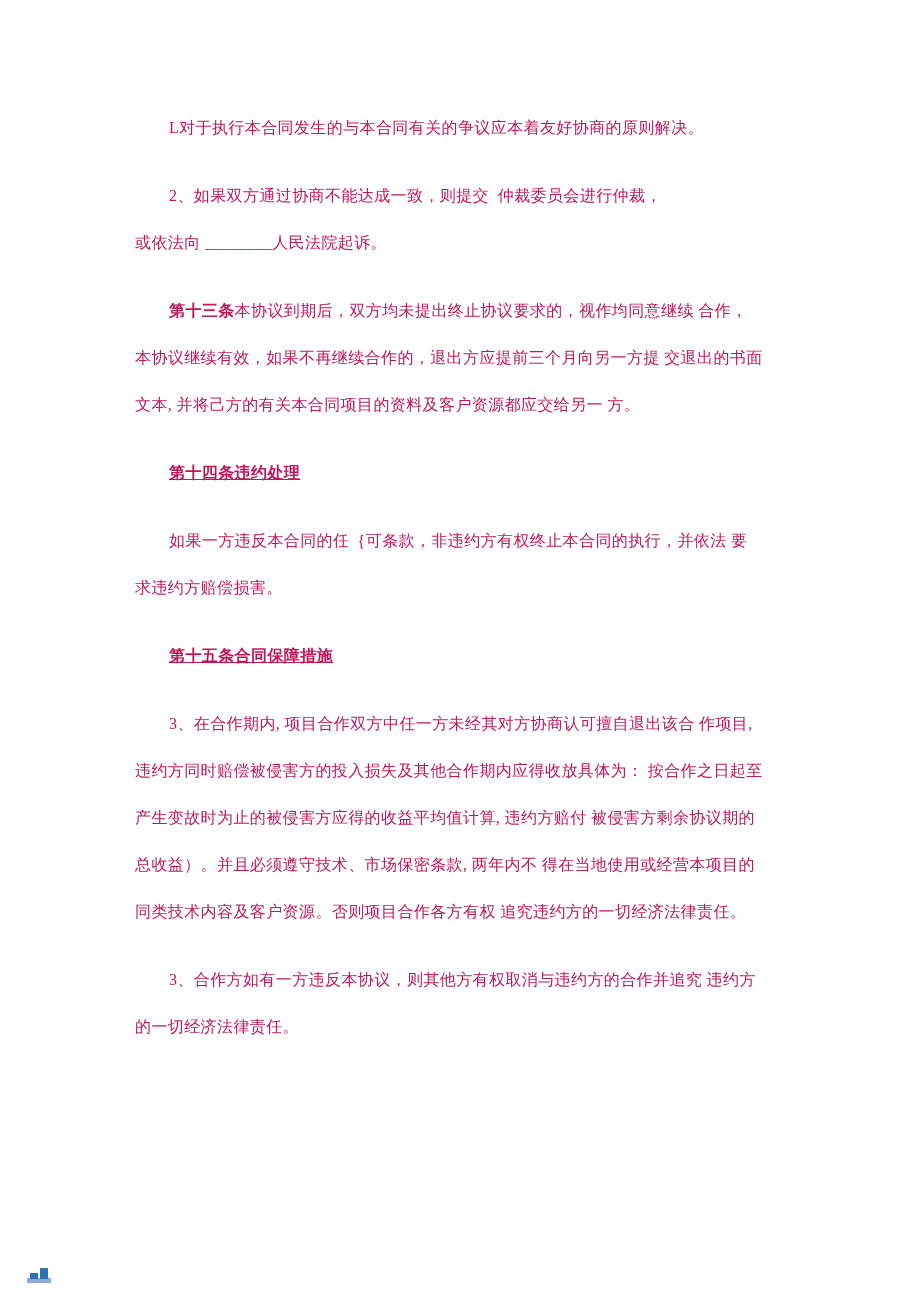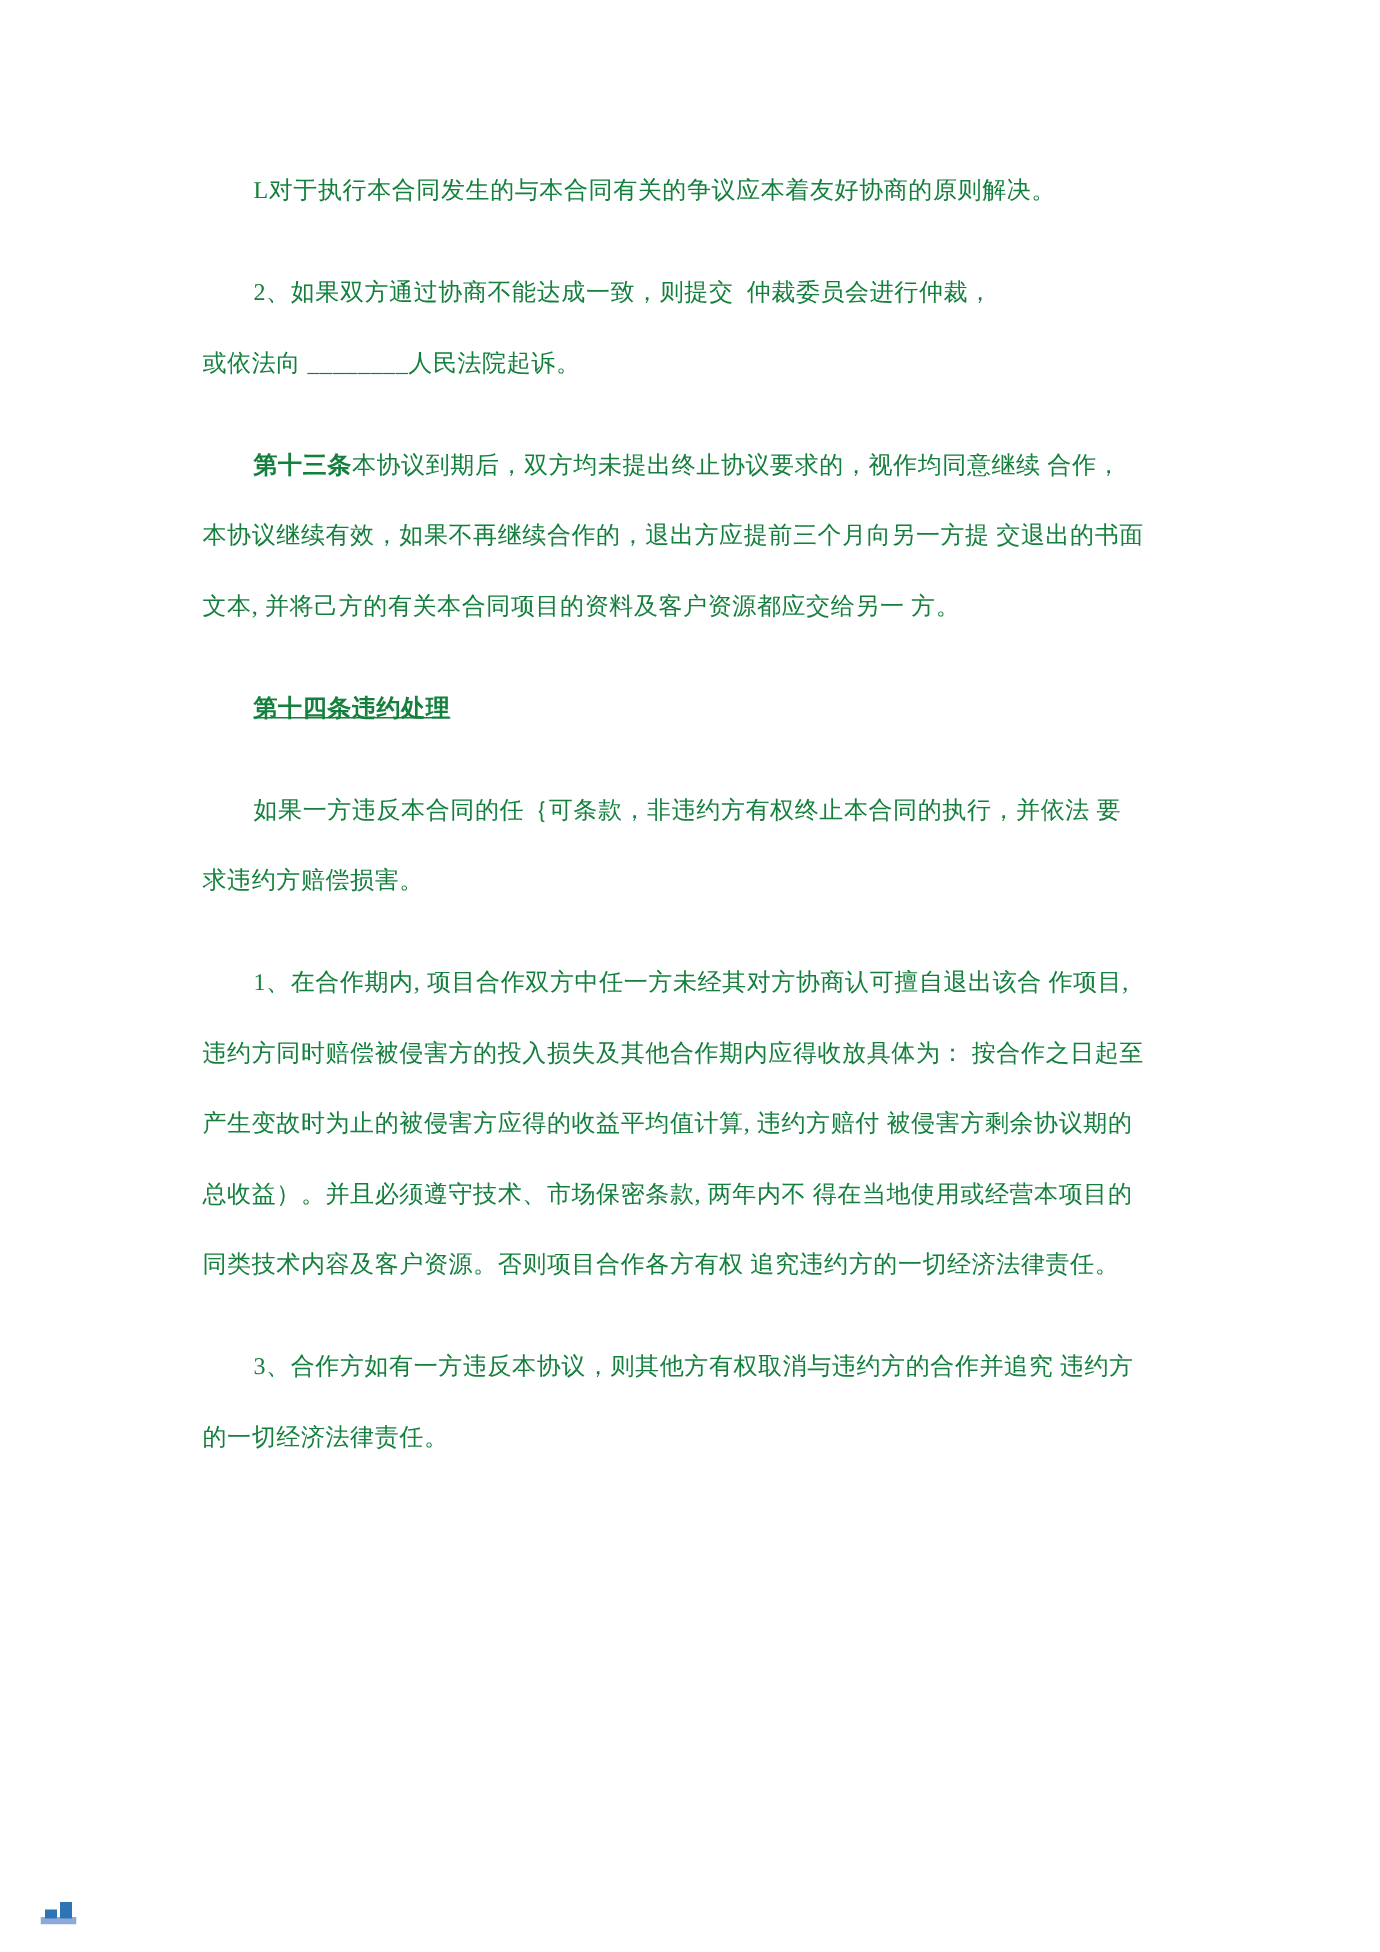--- a/index.html
+++ b/index.html
@@ -8,21 +8,21 @@
     background: #ffffff;
   }
   .page {
     position: relative;
     width: 920px;
     height: 1301px;
     background: #ffffff;
     box-sizing: border-box;
     padding: 104px 62px 0 135px;
     font-family: "Liberation Serif", "DejaVu Serif", serif;
-    color: #15803d;
+    color: #be185d;
     overflow: hidden;
   }
   .para {
     margin: 0 0 21px 0;
     font-size: 16px;
     line-height: 47px;
     letter-spacing: 0.4px;
     text-indent: 34px;
     white-space: pre-wrap;
     text-align: left;
@@ -55,22 +55,23 @@
 
   <p class="para"><span class="bold">第十三条</span><span>本协议到期后，双方均未提出终止协议要求的，视作均同意继续 合作，
 本协议继续有效，如果不再继续合作的，退出方应提前三个月向另一方提 交退出的书面
 文本, 并将己方的有关本合同项目的资料及客户资源都应交给另一 方。</span></p>
 
   <p class="para heading"><span>第十四条违约处理</span></p>
 
   <p class="para"><span>如果一方违反本合同的任｛可条款，非违约方有权终止本合同的执行，并依法 要
 求违约方赔偿损害。</span></p>
 
+  <p class="para heading"><span>第十五条合同保障措施</span></p>
 
-  <p class="para"><span>1、在合作期内, 项目合作双方中任一方未经其对方协商认可擅自退出该合 作项目,
+  <p class="para"><span>3、在合作期内, 项目合作双方中任一方未经其对方协商认可擅自退出该合 作项目,
 违约方同时赔偿被侵害方的投入损失及其他合作期内应得收放具体为： 按合作之日起至
 产生变故时为止的被侵害方应得的收益平均值计算, 违约方赔付 被侵害方剩余协议期的
 总收益）。并且必须遵守技术、市场保密条款, 两年内不 得在当地使用或经营本项目的
 同类技术内容及客户资源。否则项目合作各方有权 追究违约方的一切经济法律责任。</span></p>
 
 
   <p class="para"><span>3、合作方如有一方违反本协议，则其他方有权取消与违约方的合作并追究 违约方
 的一切经济法律责任。</span></p>
 
   <svg class="watermark" viewBox="0 0 24 16" xmlns="http://www.w3.org/2000/svg" aria-hidden="true">

